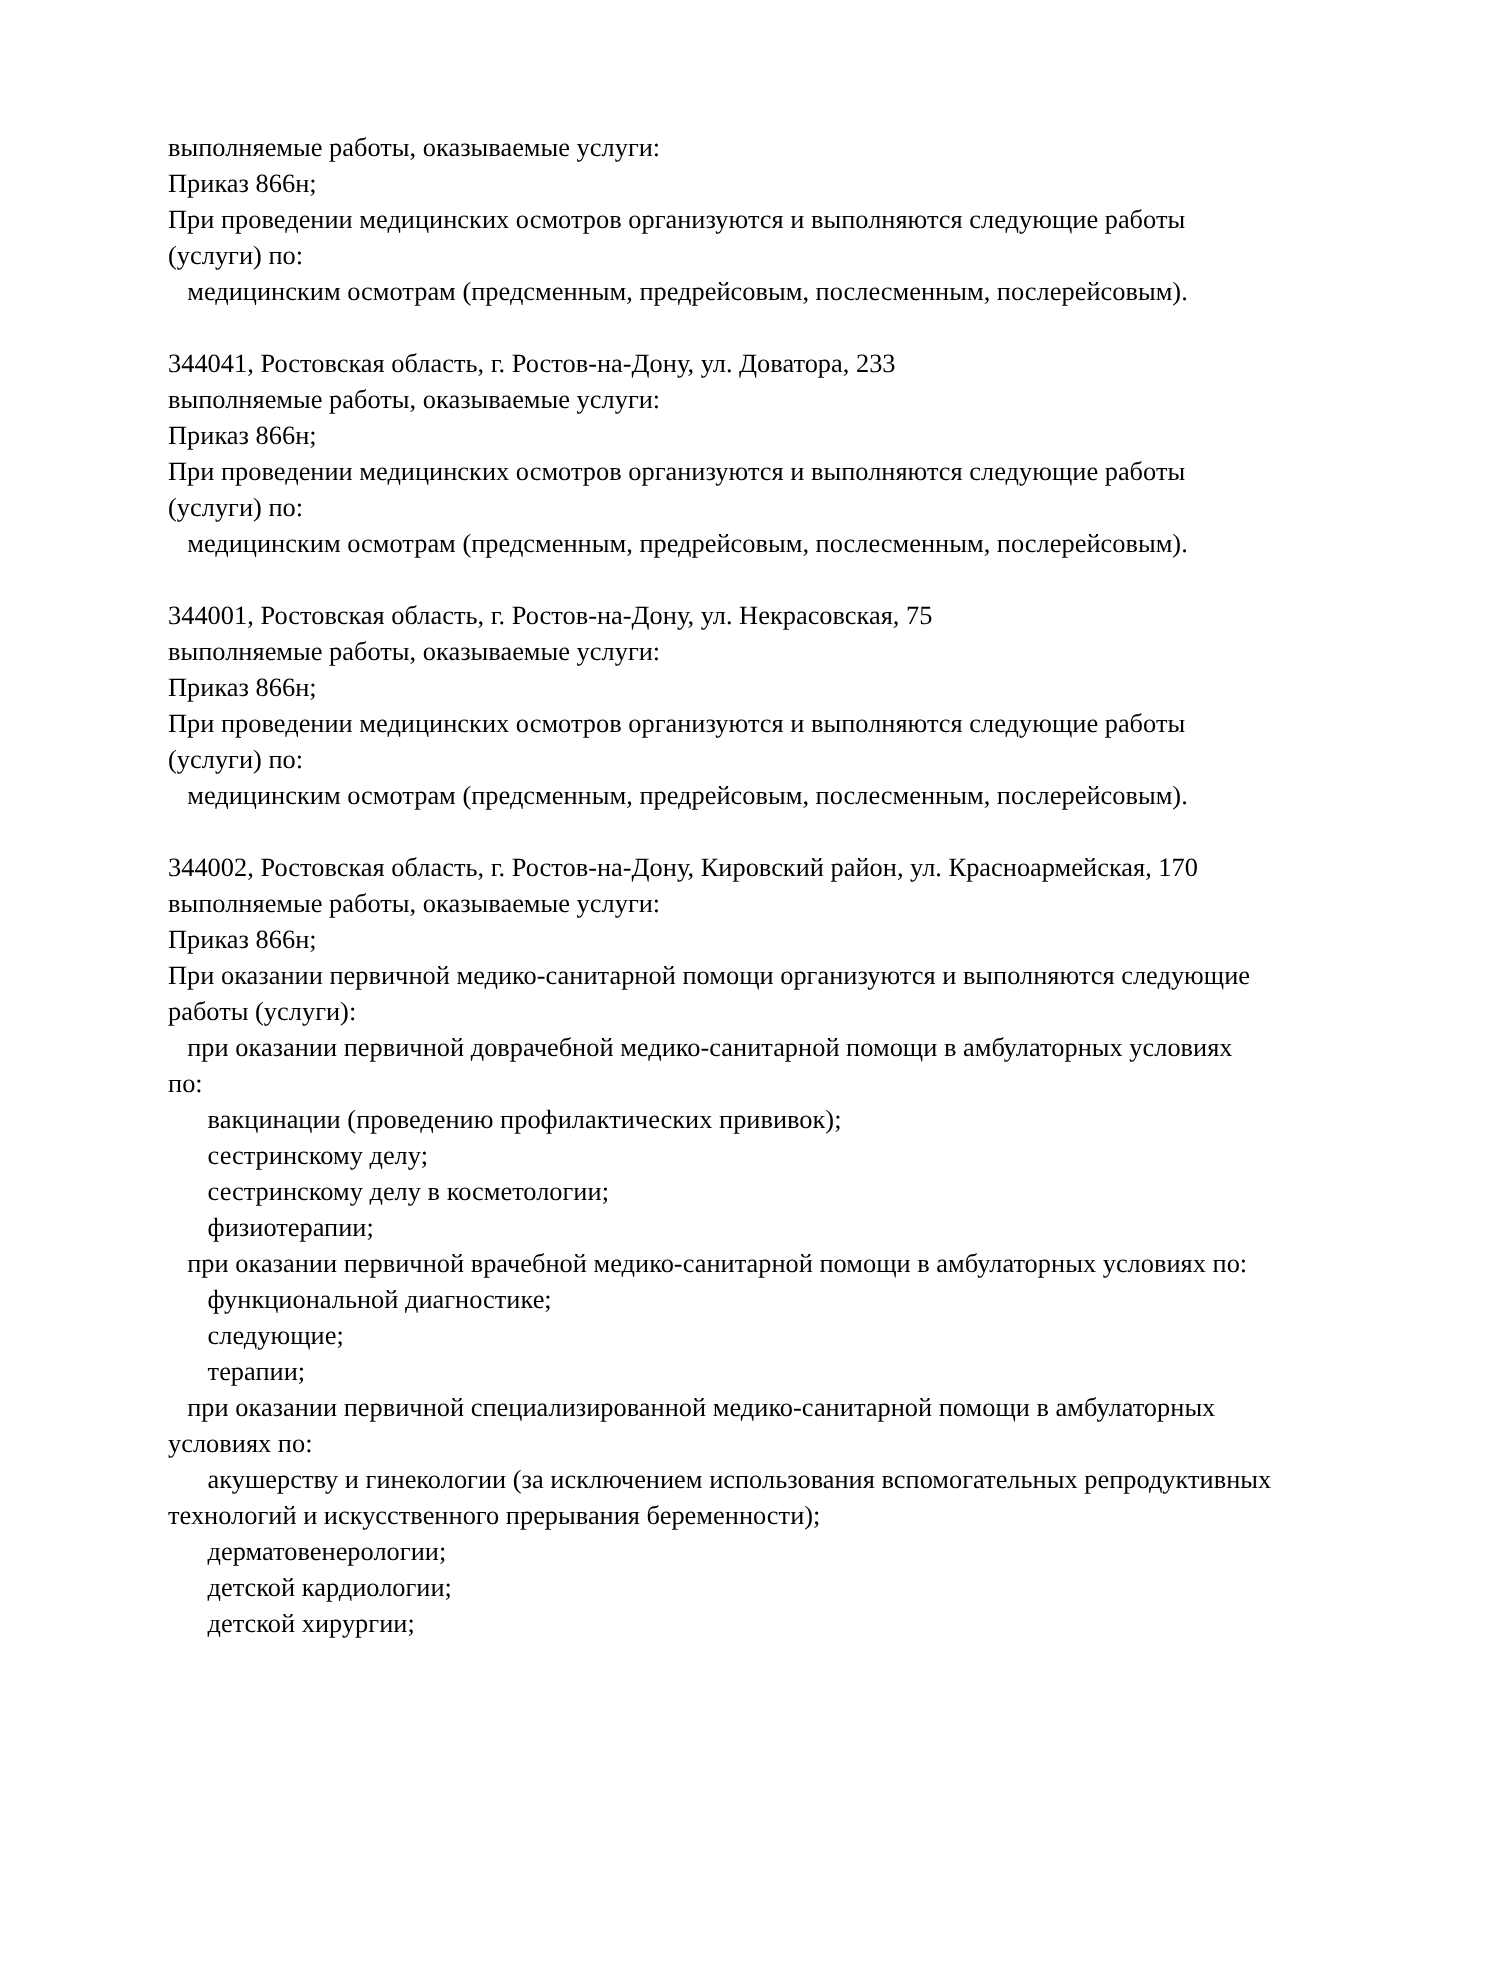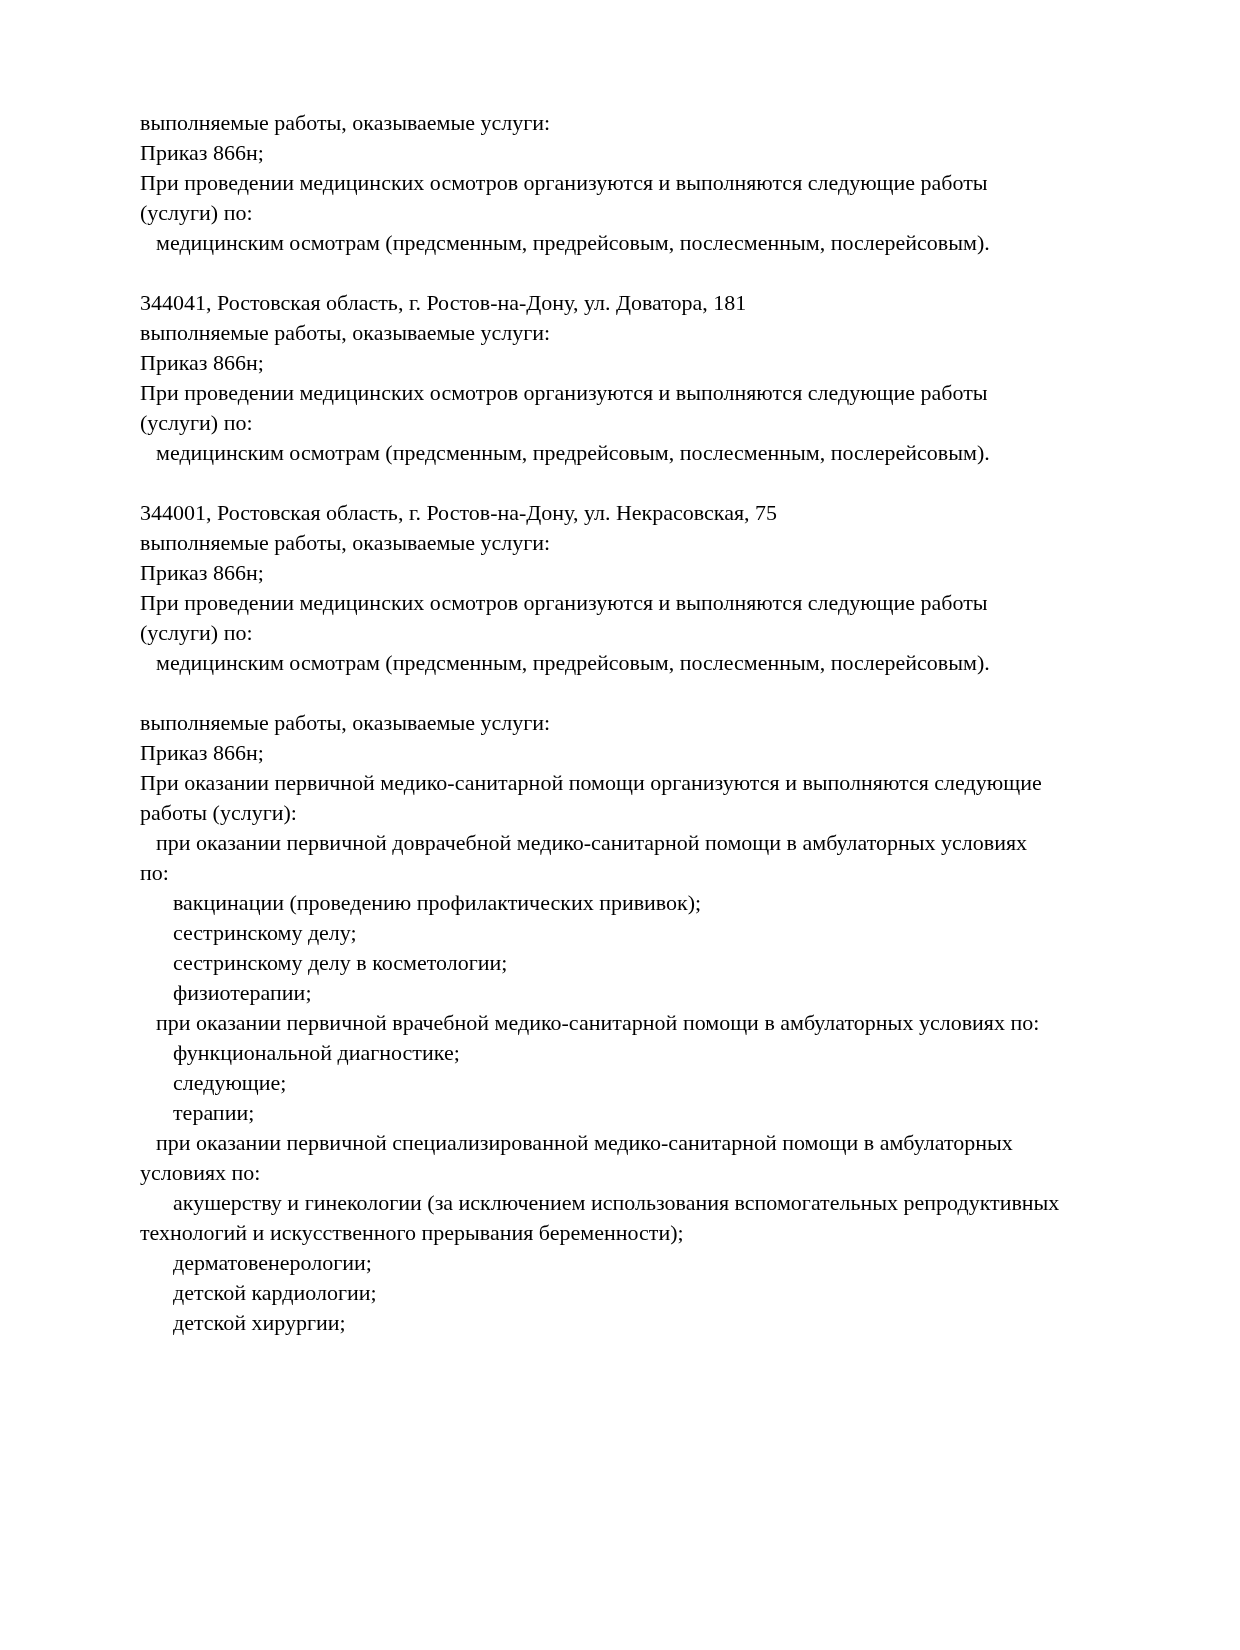--- a/index.html
+++ b/index.html
@@ -42,36 +42,37 @@
 <div class="page">
   <div class="doc" id="doc-root" style="color: rgb(0, 0, 0);">
       <div class="block">
         <div class="line indent-0">выполняемые работы, оказываемые услуги:</div>
         <div class="line indent-0">Приказ 866н;</div>
         <div class="line indent-0">При проведении медицинских осмотров организуются и выполняются следующие работы</div>
         <div class="line indent-0">(услуги) по:</div>
         <div class="line indent-1">медицинским осмотрам (предсменным, предрейсовым, послесменным, послерейсовым).</div>
       </div>
       <div class="block">
-        <div class="line indent-0">344041, Ростовская область, г. Ростов-на-Дону, ул. Доватора, 181</div>
+        <div class="line indent-0">344041, Ростовская область, г. Ростов-на-Дону, ул. Доватора, 233</div>
         <div class="line indent-0">выполняемые работы, оказываемые услуги:</div>
         <div class="line indent-0">Приказ 866н;</div>
         <div class="line indent-0">При проведении медицинских осмотров организуются и выполняются следующие работы</div>
         <div class="line indent-0">(услуги) по:</div>
         <div class="line indent-1">медицинским осмотрам (предсменным, предрейсовым, послесменным, послерейсовым).</div>
       </div>
       <div class="block">
         <div class="line indent-0">344001, Ростовская область, г. Ростов-на-Дону, ул. Некрасовская, 75</div>
         <div class="line indent-0">выполняемые работы, оказываемые услуги:</div>
         <div class="line indent-0">Приказ 866н;</div>
         <div class="line indent-0">При проведении медицинских осмотров организуются и выполняются следующие работы</div>
         <div class="line indent-0">(услуги) по:</div>
         <div class="line indent-1">медицинским осмотрам (предсменным, предрейсовым, послесменным, послерейсовым).</div>
       </div>
       <div class="block">
+        <div class="line indent-0">344002, Ростовская область, г. Ростов-на-Дону, Кировский район, ул. Красноармейская, 170</div>
         <div class="line indent-0">выполняемые работы, оказываемые услуги:</div>
         <div class="line indent-0">Приказ 866н;</div>
         <div class="line indent-0">При оказании первичной медико-санитарной помощи организуются и выполняются следующие</div>
         <div class="line indent-0">работы (услуги):</div>
         <div class="line indent-1">при оказании первичной доврачебной медико-санитарной помощи в амбулаторных условиях</div>
         <div class="line indent-0">по:</div>
         <div class="line indent-2">вакцинации (проведению профилактических прививок);</div>
         <div class="line indent-2">сестринскому делу;</div>
         <div class="line indent-2">сестринскому делу в косметологии;</div>
         <div class="line indent-2">физиотерапии;</div>

